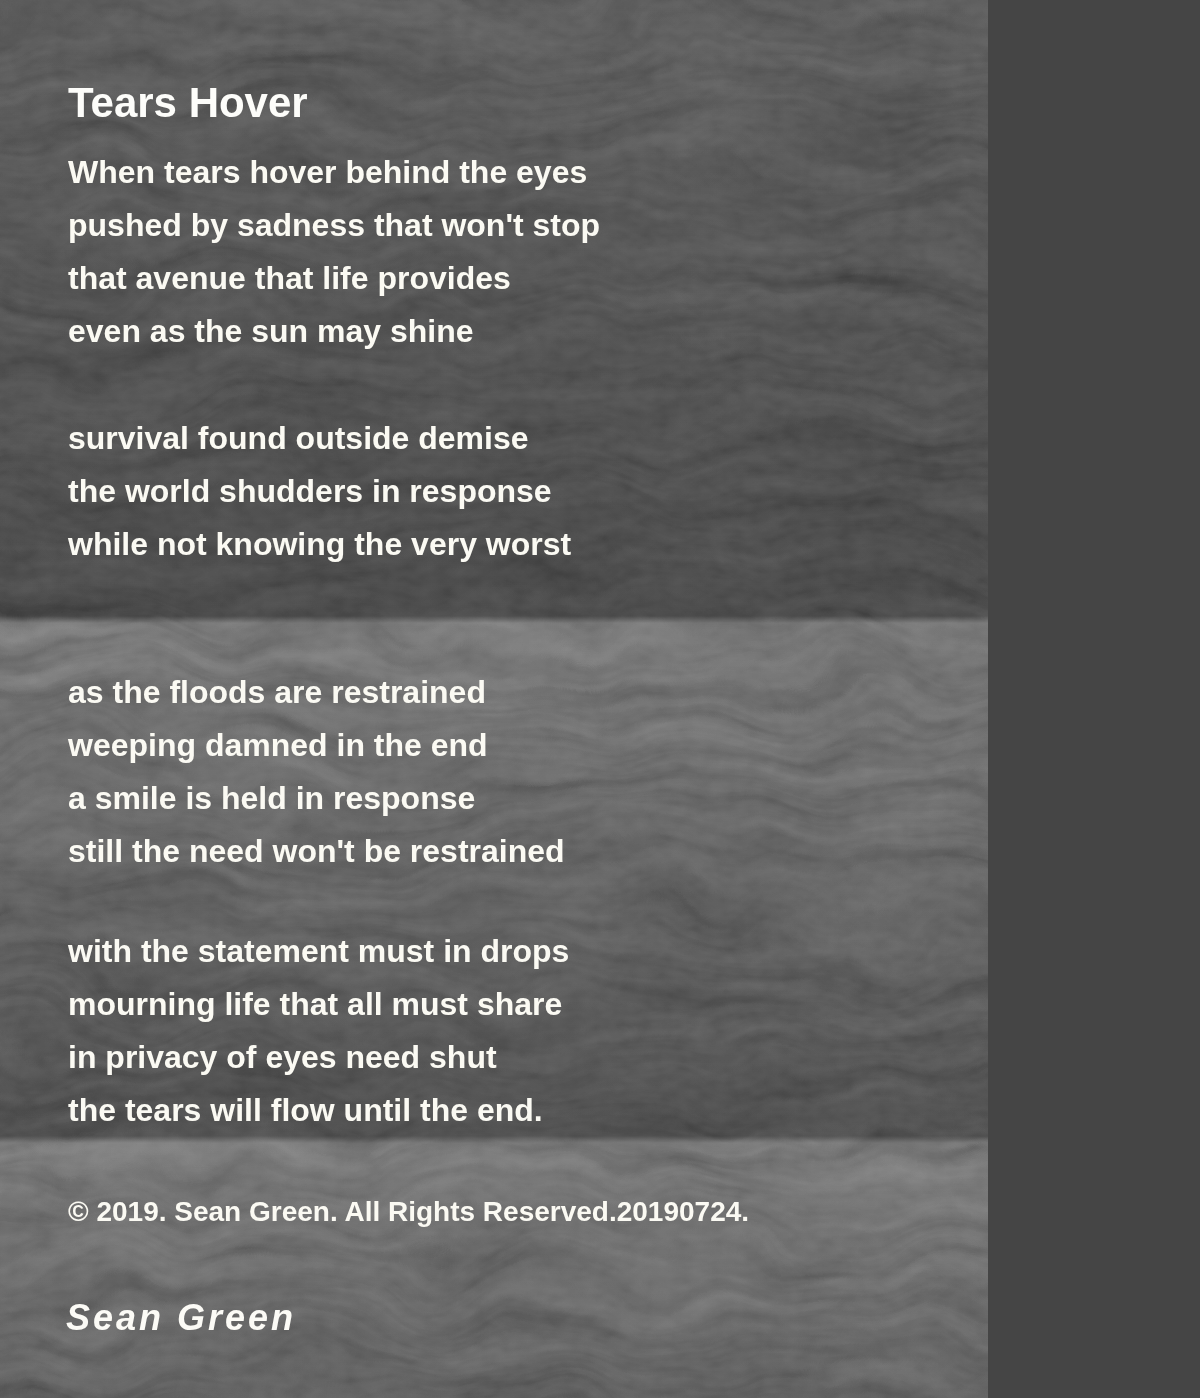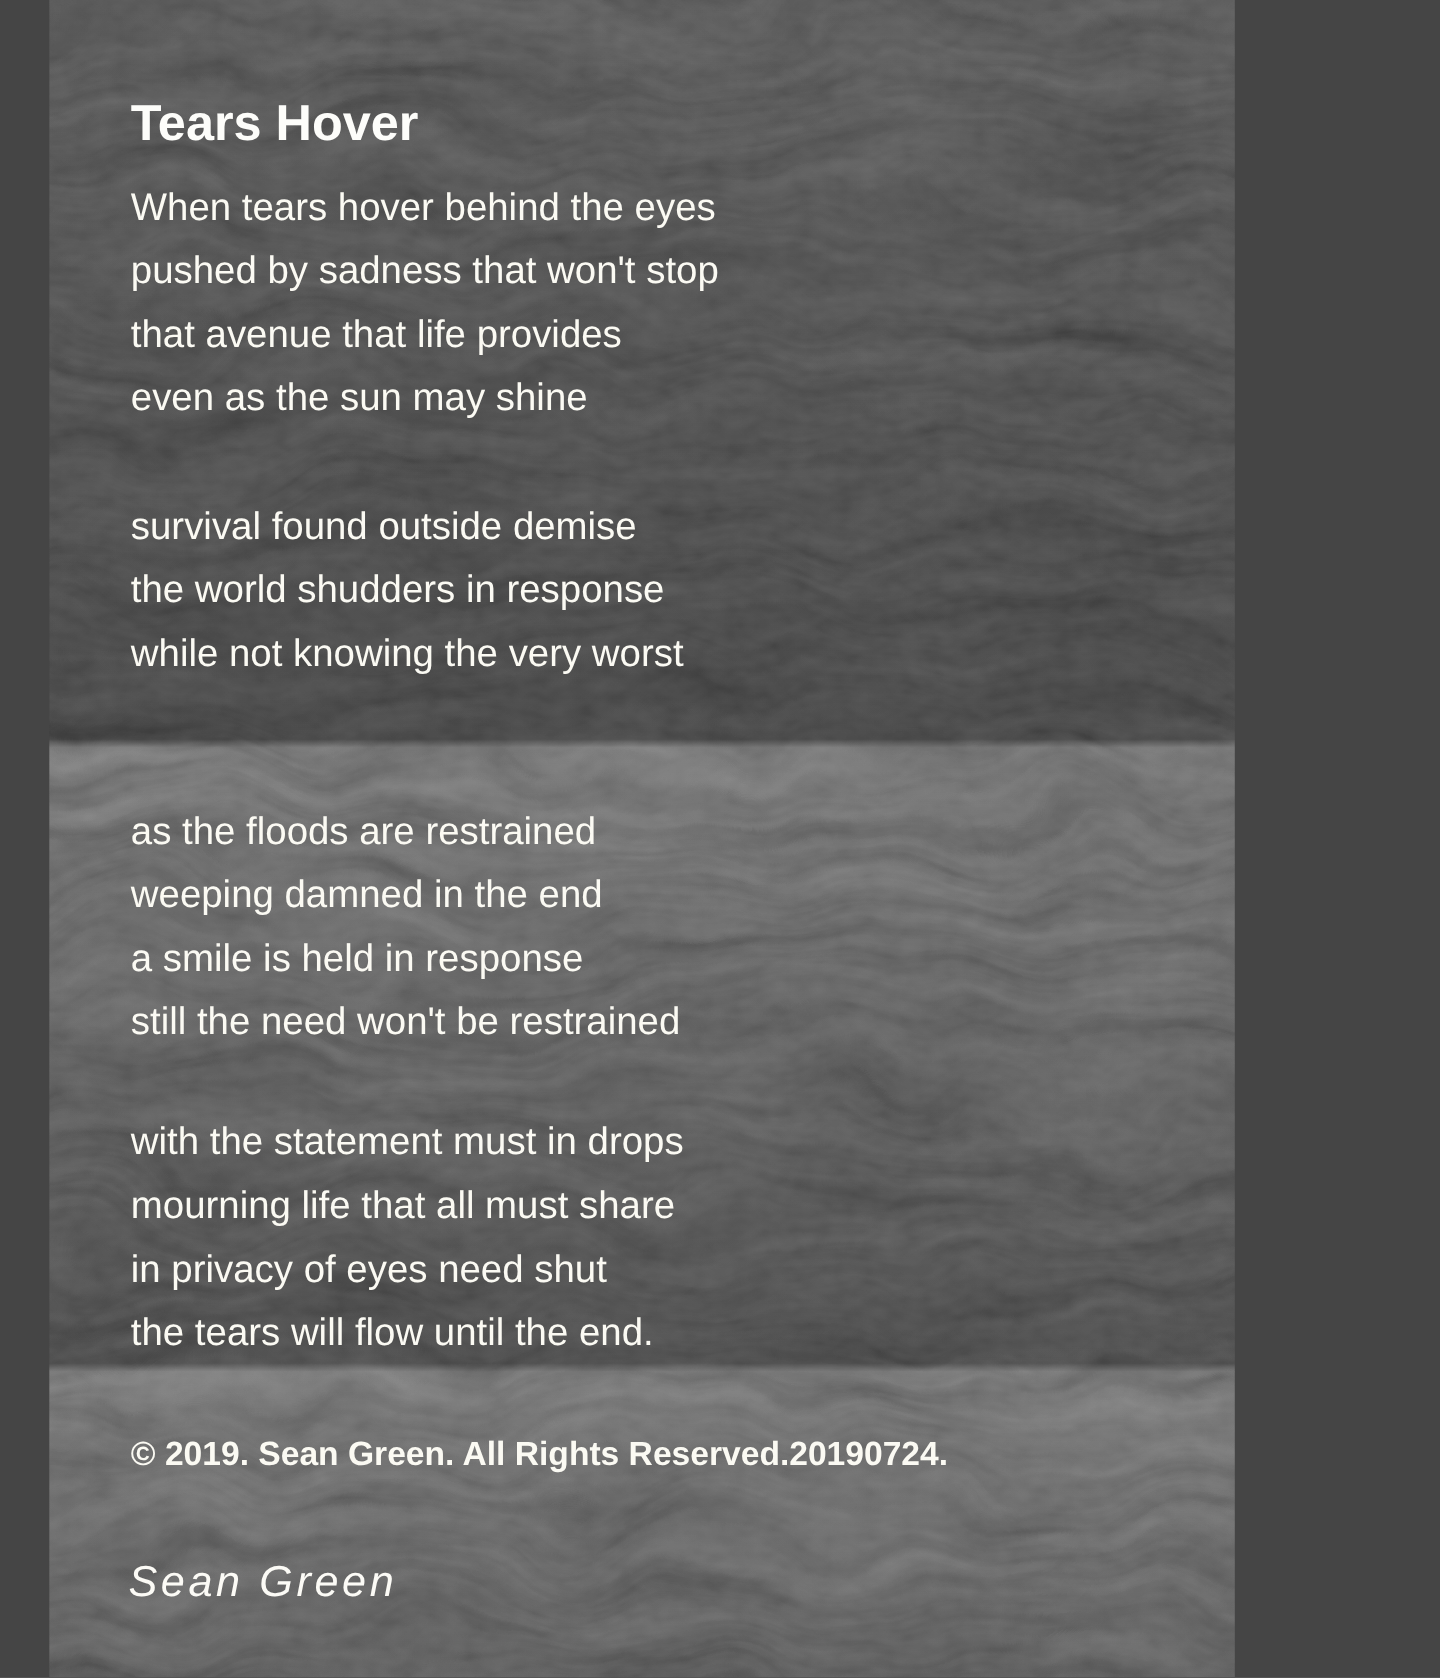--- a/index.html
+++ b/index.html
@@ -16,21 +16,20 @@
     
     background: linear-gradient(180deg,
       #484848 0px,
       #424242 240px,
       #393939 616px,
       #5d5d5d 623px,
       #4f4f4f 860px,
       #3d3d3d 1136px,
       #5e5e5e 1143px,
       #4b4b4b 1398px);
-    margin-left: 41px;
   }
   .texture {
     position: absolute;
     left: 0;
     top: 0;
     width: 1200px;
     height: 1398px;
     pointer-events: none;
   }
   .texture.swirl  { mix-blend-mode: overlay;    opacity: 0.50; }
@@ -49,21 +48,21 @@
     font-weight: bold;
     line-height: 50px;
     color: #fdfdfa;
     white-space: nowrap;
   }
   .stanza {
     position: absolute;
     left: 68px;
     margin: 0;
     font-size: 32px;
-    font-weight: normal;
+    font-weight: bold;
     line-height: 53px;
     color: #fbfaf3;
     white-space: nowrap;
   }
   .stanza-1 { top: 146px; }
   .stanza-2 { top: 412px; }
   .stanza-3 { top: 666px; }
   .stanza-4 { top: 925px; }
   .copyright {
     position: absolute;
@@ -74,21 +73,21 @@
     line-height: 53px;
     color: #fbfaf3;
     white-space: nowrap;
   }
   .signature {
     position: absolute;
     left: 66px;
     top: 1296px;
     font-size: 36px;
     font-style: italic;
-    font-weight: 400;
+    font-weight: 700;
     letter-spacing: 3px;
     line-height: 44px;
     color: #fcfbf6;
     white-space: nowrap;
   }
 </style>
 </head>
 <body>
 
 <div class="page">

